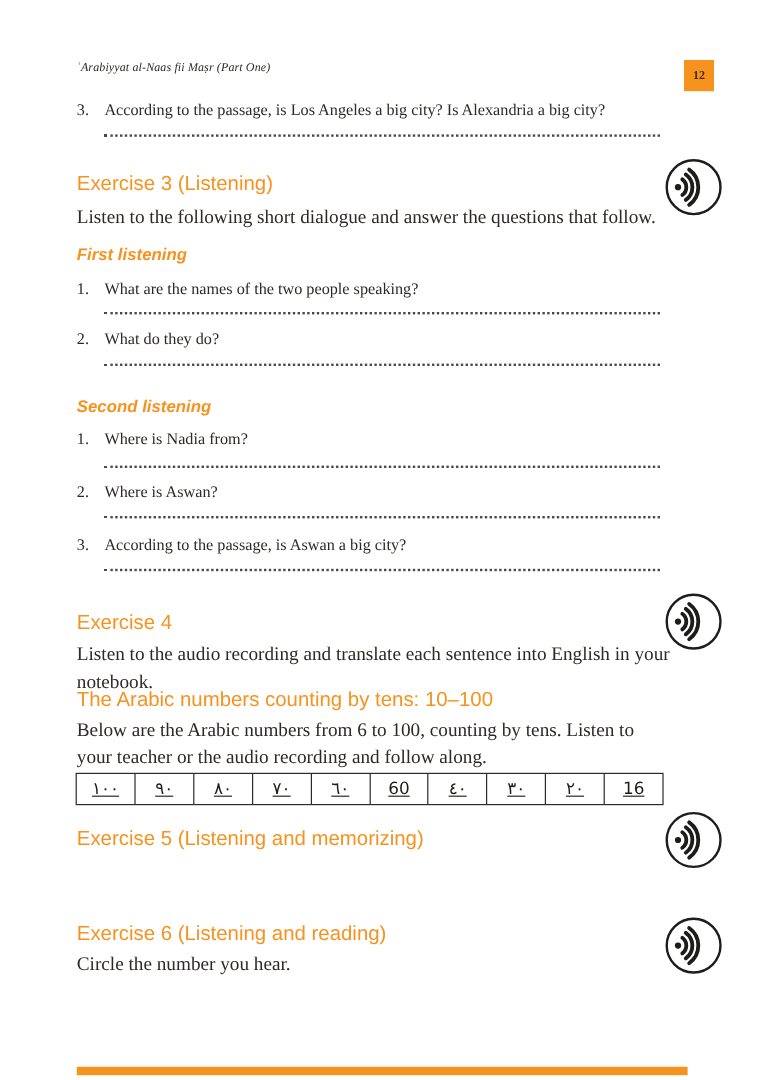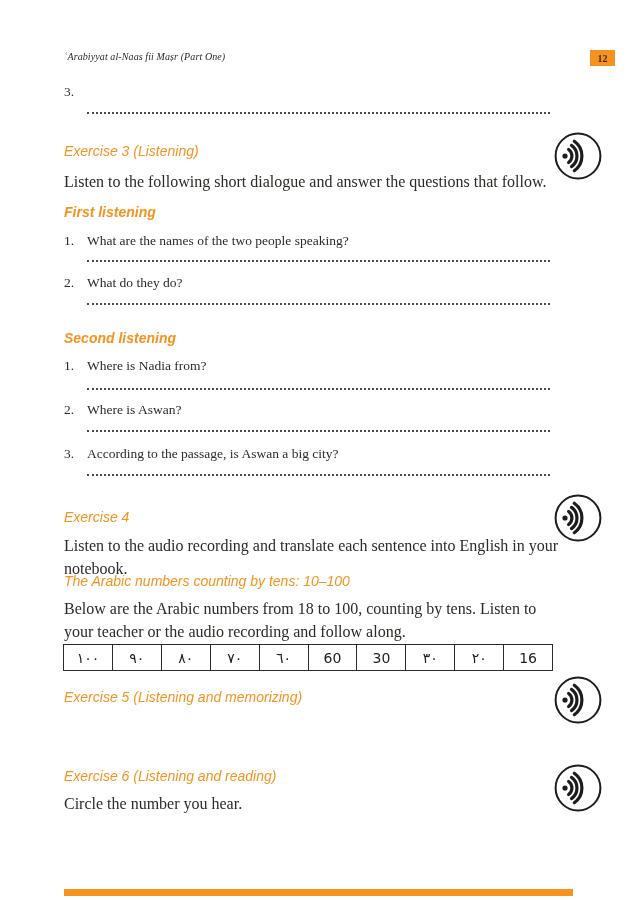--- a/index.html
+++ b/index.html
@@ -3,51 +3,52 @@
 <meta charset="utf-8">
 <style>
   html,body{margin:0;padding:0;background:#9a9a9a;}
   .page{
     position:relative;width:636px;height:900px;margin:0 auto;background:#ffffff;
     font-family:"Liberation Serif","DejaVu Serif",serif;color:#2d2a26;overflow:hidden;
   }
   .abs{position:absolute;}
   .running{font-style:italic;font-size:10px;color:#2d2a26;letter-spacing:.1px;}
   .badge{
-    width:25px;height:16px;display:flex;align-items:center;justify-content:center;
+    width:25px;height:26px;display:flex;align-items:center;justify-content:center;
     background:var(--accent,#F6921E);color:#4a2b07;
-    font-size:10px;font-weight:bold;margin-left:20px;
+    font-size:10px;font-weight:bold;
   }
-  .ex-title{font-family:"Liberation Sans",sans-serif;font-size:14px;color:var(--accent,#F6921E);font-style:italic;}
+  .ex-title{font-family:"Liberation Sans",sans-serif;font-size:17px;color:var(--accent,#F6921E);}
   .sub-head{font-family:"Liberation Sans",sans-serif;font-size:14px;font-weight:bold;color:var(--accent,#F6921E);font-style:italic;}
   .body-text{font-size:16px;line-height:1.45;}
   .question{font-size:13.5px;display:flex;}
   .qnum{width:23px;flex:0 0 23px;}
   .dotline{height:0;border-bottom:2px dotted #4a4a4a;}
-  .numtable{display:flex;border:1.3px solid #2b2b2b;box-sizing:border-box;background:#fff;}
+  .numtable{display:flex;border:1.3px solid #2b2b2b;box-sizing:border-box;background:#fff;text-decoration:underline;}
   .numtable .cell{
     flex:1;display:flex;align-items:center;justify-content:center;
     border-left:1.3px solid #2b2b2b;
     font-family:"DejaVu Sans",sans-serif;font-size:14px;color:#1d1d1b;
   }
   .numtable .cell:first-child{border-left:none;}
   .audio-icon{width:48px;height:48px;cursor:pointer;}
   .bottombar{background:var(--accent,#F6921E);height:7px;}
   .justify{text-align:justify;}
 </style>
 </head>
 <body>
 
 <div class="page">
 
   <div class="abs running" style="top:51px;left:64px;">ʿArabiyyat al-Naas fii Maṣr (Part One)</div>
   <div class="abs badge" style="top:50px;left:570px;">12</div>
 
   <div class="abs question" style="top:84px;left:64px;width:500px;">
     <span class="qnum">3.</span>
+    <span>According to the passage, is Los Angeles a big city? Is Alexandria a big city?</span>
   </div>
   <div class="abs dotline" style="top:112px;left:87px;width:463px;"></div>
 
   <div class="abs ex-title" style="top:143px;left:64px;">Exercise 3 (Listening)</div>
   <div class="abs audio-icon" style="top:132px;left:554px;">
     <svg viewBox="0 0 48 48" width="48" height="48">
       <circle cx="24" cy="24" r="22.4" fill="none" stroke="#1d1d1b" stroke-width="2"></circle>
       <circle cx="11" cy="24" r="2.6" fill="#1d1d1b"></circle>
       <path d="M14.6 17.5 A8 8 0 0 1 14.6 30.5" fill="none" stroke="#1d1d1b" stroke-width="3.2" stroke-linecap="round"></path>
       <path d="M17.5 13.4 A13 13 0 0 1 17.5 34.6" fill="none" stroke="#1d1d1b" stroke-width="3.2" stroke-linecap="round"></path>
@@ -96,30 +97,30 @@
       <circle cx="24" cy="24" r="22.4" fill="none" stroke="#1d1d1b" stroke-width="2"></circle>
       <circle cx="11" cy="24" r="2.6" fill="#1d1d1b"></circle>
       <path d="M14.6 17.5 A8 8 0 0 1 14.6 30.5" fill="none" stroke="#1d1d1b" stroke-width="3.2" stroke-linecap="round"></path>
       <path d="M17.5 13.4 A13 13 0 0 1 17.5 34.6" fill="none" stroke="#1d1d1b" stroke-width="3.2" stroke-linecap="round"></path>
       <path d="M20.3 9.3 A18 18 0 0 1 20.3 38.7" fill="none" stroke="#1d1d1b" stroke-width="3.2" stroke-linecap="round"></path>
     </svg>
   </div>
   <div class="abs body-text" style="top:534px;left:64px;width:500px;">Listen to the audio recording and translate each sentence into English in your notebook.</div>
 
   <div class="abs ex-title" style="top:573px;left:64px;">The Arabic numbers counting by tens: 10–100</div>
-  <div class="abs body-text" style="top:597px;left:64px;width:497px;">Below are the Arabic numbers from 18 to 100, counting by tens. Listen to your teacher or the audio recording and follow along.</div>
+  <div class="abs body-text" style="top:597px;left:64px;width:497px;">Below are the Arabic numbers from 6 to 100, counting by tens. Listen to your teacher or the audio recording and follow along.</div>
 
   <div class="abs numtable" style="top:644px;left:63px;width:490px;height:27px;">
     <div class="cell">١٠٠</div>
     <div class="cell">٩٠</div>
     <div class="cell">٨٠</div>
     <div class="cell">٧٠</div>
     <div class="cell">٦٠</div>
     <div class="cell">60</div>
-    <div class="cell">30</div>
+    <div class="cell">٤٠</div>
     <div class="cell">٣٠</div>
     <div class="cell">٢٠</div>
     <div class="cell">16</div>
   </div>
 
   <div class="abs ex-title" style="top:689px;left:64px;">Exercise 5 (Listening and memorizing)</div>
   <div class="abs audio-icon" style="top:676px;left:554px;">
     <svg viewBox="0 0 48 48" width="48" height="48">
       <circle cx="24" cy="24" r="22.4" fill="none" stroke="#1d1d1b" stroke-width="2"></circle>
       <circle cx="11" cy="24" r="2.6" fill="#1d1d1b"></circle>

